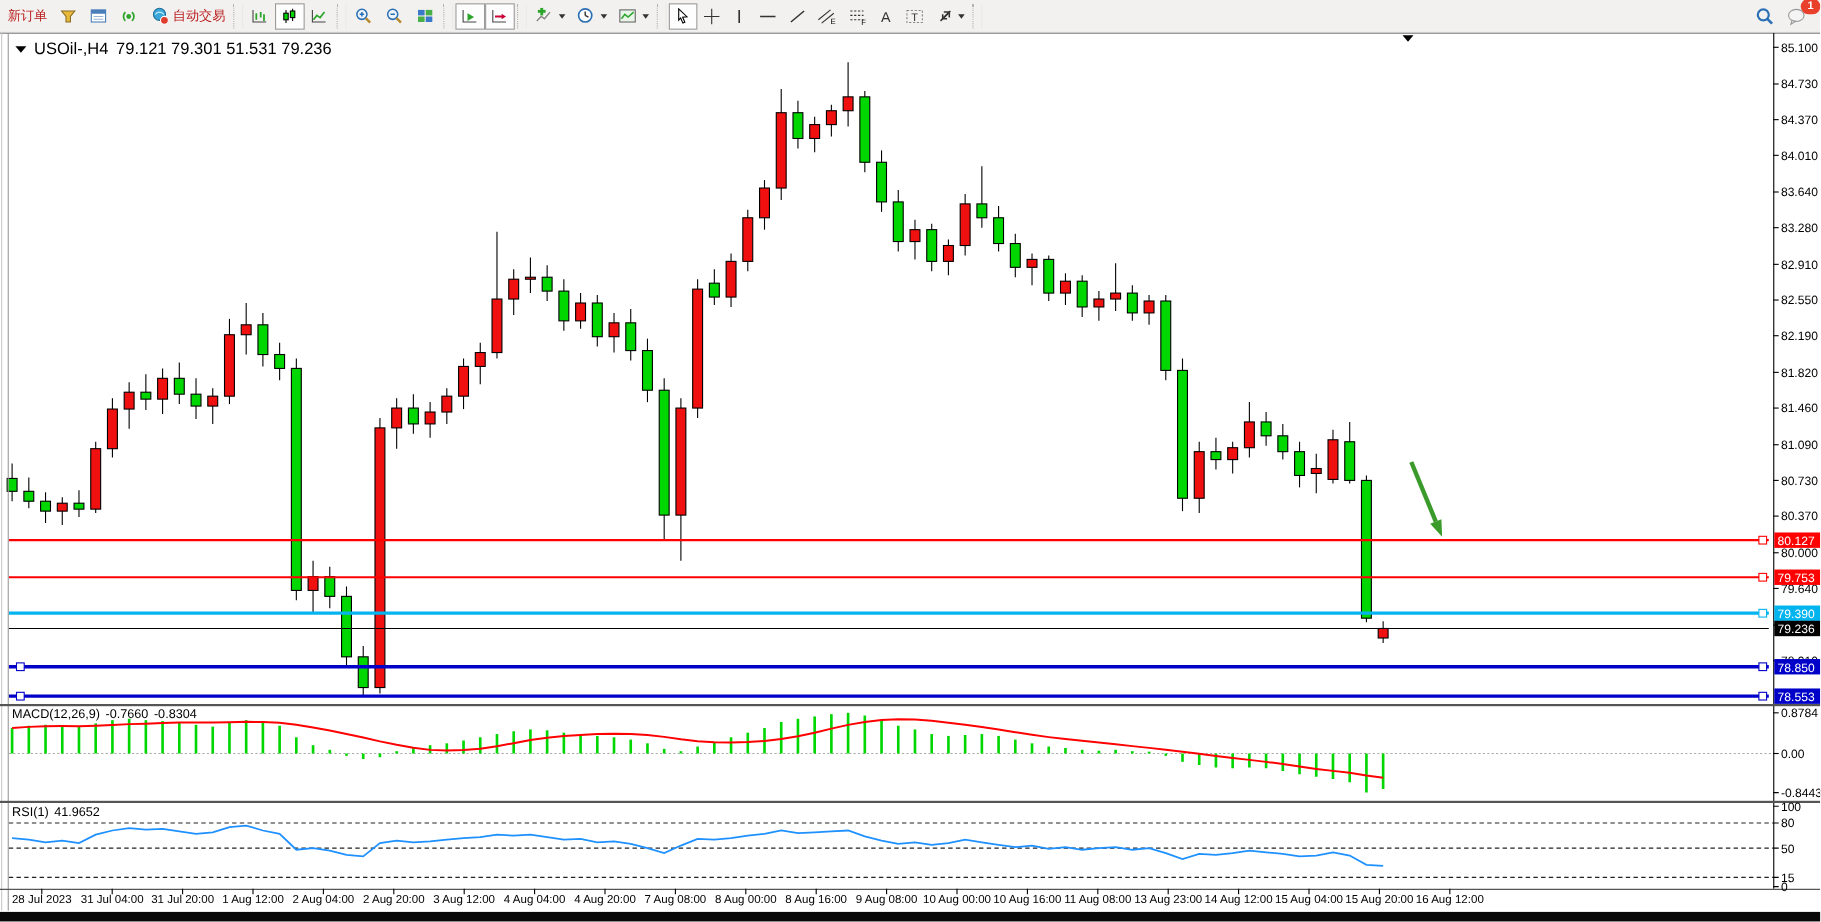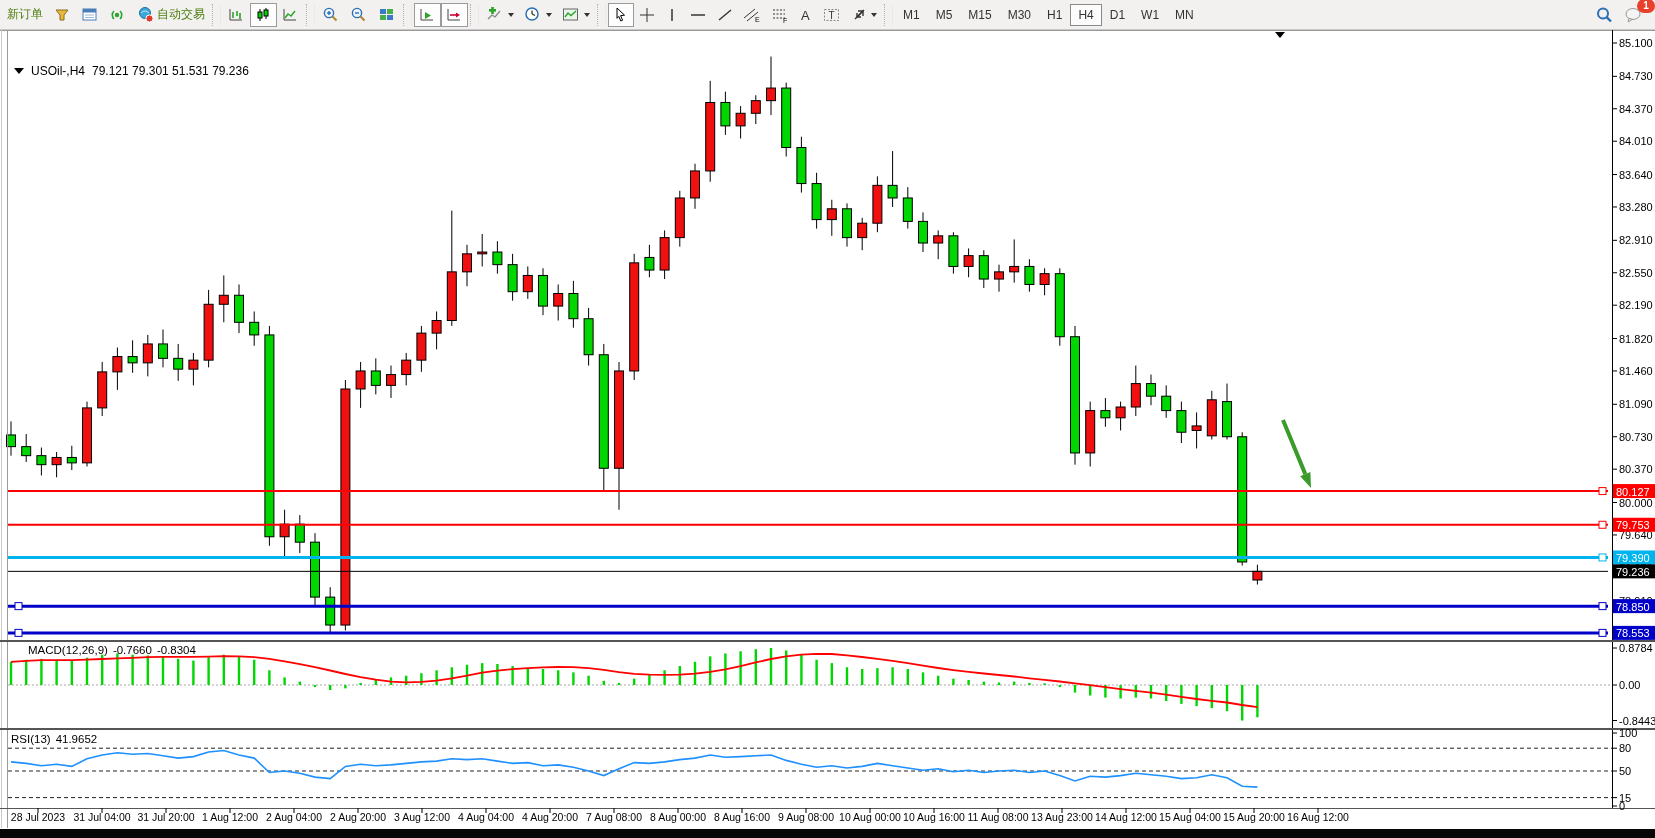--- a/index.html
+++ b/index.html
@@ -1,36 +1,36 @@
 <!DOCTYPE html>
 <html><head>
 <meta charset="utf-8">
 <style>
   html,body{margin:0;padding:0;background:#fff;font-family:"Liberation Sans","DejaVu Sans",sans-serif;}
   #app{position:relative;width:1655px;height:838px;overflow:hidden;background:#fff;}
   
   .toolbar{position:absolute;left:0;top:0;width:1655px;height:30px;background:#f2f1ef;
            border-bottom:1px solid #c9c9c9;display:flex;align-items:center;padding-left:2px;box-sizing:border-box;font-size:12px;color:#222;}
-  .tbtn{height:24px;display:flex;align-items:center;gap:2px;padding:0 4px;background:transparent;border:1px solid transparent;cursor:default;font-size:12px;color:#4d7c0f;font-family:inherit;}
+  .tbtn{height:24px;display:flex;align-items:center;gap:2px;padding:0 4px;background:transparent;border:1px solid transparent;cursor:default;font-size:12px;color:#b91c1c;font-family:inherit;}
   .tbtn svg{display:block;}
   .tbtn.boxed{border:1px solid #9a9a9a;background:#fdfdfd;}
   .sep{width:7px;height:22px;margin:0 2px;border-left:1px dotted #b3b3b3;border-right:1px solid #e9e9e9;}
   .caret{width:0;height:0;border-left:3px solid transparent;border-right:3px solid transparent;border-top:4px solid #333;margin-left:2px;}
   .tf-group{display:flex;align-items:center;}
   .tf-btn{height:22px;padding:0 7px;border:1px solid transparent;background:transparent;font-size:12px;color:#333;font-family:inherit;}
   .tf-btn.active{border:1px solid #8a8a8a;background:#fcfcfc;}
   .right-group{margin-left:auto;display:flex;align-items:center;margin-right:6px;}
   .chat-wrap{position:relative;}
   .badge{position:absolute;right:-6px;top:-4px;min-width:14px;height:14px;border-radius:8px;background:#e8402a;color:#fff;
          font-size:10px;font-weight:bold;display:flex;align-items:center;justify-content:center;padding:0 2px;}
   
-  .chart-title{position:absolute;left:14px;top:36px;display:flex;align-items:center;gap:7px;font-size:12px;color:#000;z-index:5;margin-top:28px;}
+  .chart-title{position:absolute;left:14px;top:36px;display:flex;align-items:center;gap:7px;font-size:15px;color:#000;z-index:5;}
   .tri-down{width:0;height:0;border-left:5px solid transparent;border-right:5px solid transparent;border-top:6px solid #000;display:inline-block;}
   .ind-label{position:absolute;font-size:11.5px;color:#000;z-index:5;display:flex;gap:5px;}
-  #macd-label{left:28px;top:644px;}
+  #macd-label{left:11px;top:644px;}
   #rsi-label{left:11px;top:733px;}
   .bottom-strip{position:absolute;left:0;bottom:0;width:1655px;height:9px;background:#070707;}
   svg text{font-family:"Liberation Sans","DejaVu Sans",sans-serif;}
 </style>
 </head>
 <body>
 
 <div id="app">
 
   <div class="toolbar">
@@ -204,31 +204,20 @@
         </svg>
     </button>
     <button class="tbtn">
       <svg width="16" height="16">
           <path d="M3 13 L10 6 M10 6 L10 10 M10 6 L6 6" stroke="#333" stroke-width="1.4" fill="none" transform="rotate(180 8 8)"></path>
           <path d="M4 12 L12 4 M12 4 L12 9 M12 4 L7 4" stroke="#333" stroke-width="1.4" fill="none"></path>
         </svg>
       <span class="caret"></span>
     </button>
     <span class="sep"></span>
-    <div class="tf-group" id="tf-group">
-        <button class="tf-btn">M1</button>
-        <button class="tf-btn">M5</button>
-        <button class="tf-btn">M15</button>
-        <button class="tf-btn">M30</button>
-        <button class="tf-btn">H1</button>
-        <button class="tf-btn active">H4</button>
-        <button class="tf-btn">D1</button>
-        <button class="tf-btn">W1</button>
-        <button class="tf-btn">MN</button>
-      </div>
     <div class="right-group">
       <button class="tbtn">
         <svg width="19" height="18">
             <circle cx="8" cy="7.5" r="5" fill="none" stroke="#2b6fb5" stroke-width="2"></circle>
             <line x1="11.6" y1="11.1" x2="16" y2="15.5" stroke="#2b6fb5" stroke-width="2.4"></line>
           </svg>
       </button>
       <div class="chat-wrap">
         <button class="tbtn">
           <svg width="20" height="18">
@@ -245,21 +234,21 @@
     <span class="tri-down"></span>
     <span>USOil-,H4</span>
     <span>79.121 79.301 51.531 79.236</span>
   </div>
   <div class="ind-label" id="macd-label">
     <span>MACD(12,26,9)</span>
     <span>-0.7660</span>
     <span>-0.8304</span>
   </div>
   <div class="ind-label" id="rsi-label">
-    <span>RSI(13)</span>
+    <span>RSI(1)</span>
     <span>41.9652</span>
   </div>
 
   <svg id="chart-svg" width="1655" height="838" viewBox="0 0 1655 838" style="position:absolute;left:0;top:0;">
       <line x1="8" y1="748.2" x2="1612" y2="748.2" stroke="#222" stroke-width="1" stroke-dasharray="4 3"></line>
       <line x1="8" y1="771" x2="1612" y2="771" stroke="#222" stroke-width="1" stroke-dasharray="4 3"></line>
       <line x1="8" y1="797.6" x2="1612" y2="797.6" stroke="#222" stroke-width="1" stroke-dasharray="4 3"></line>
       <line x1="8" y1="685" x2="1612" y2="685" stroke="#aaa" stroke-width="1" stroke-dasharray="2 2"></line>
       <line x1="11" y1="685" x2="11" y2="661.845" stroke="#00d600" stroke-width="2.4"></line>
       <line x1="26.2" y1="685" x2="26.2" y2="659.74" stroke="#00d600" stroke-width="2.4"></line>

